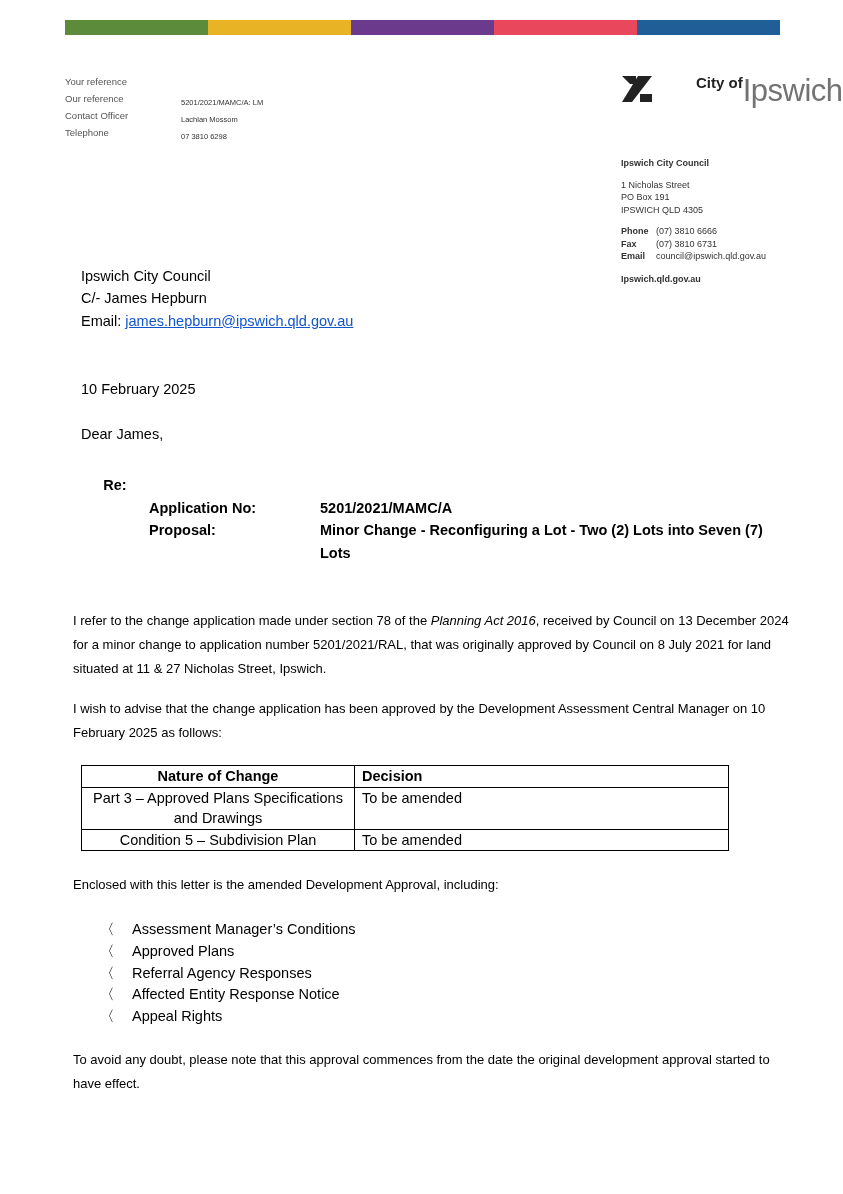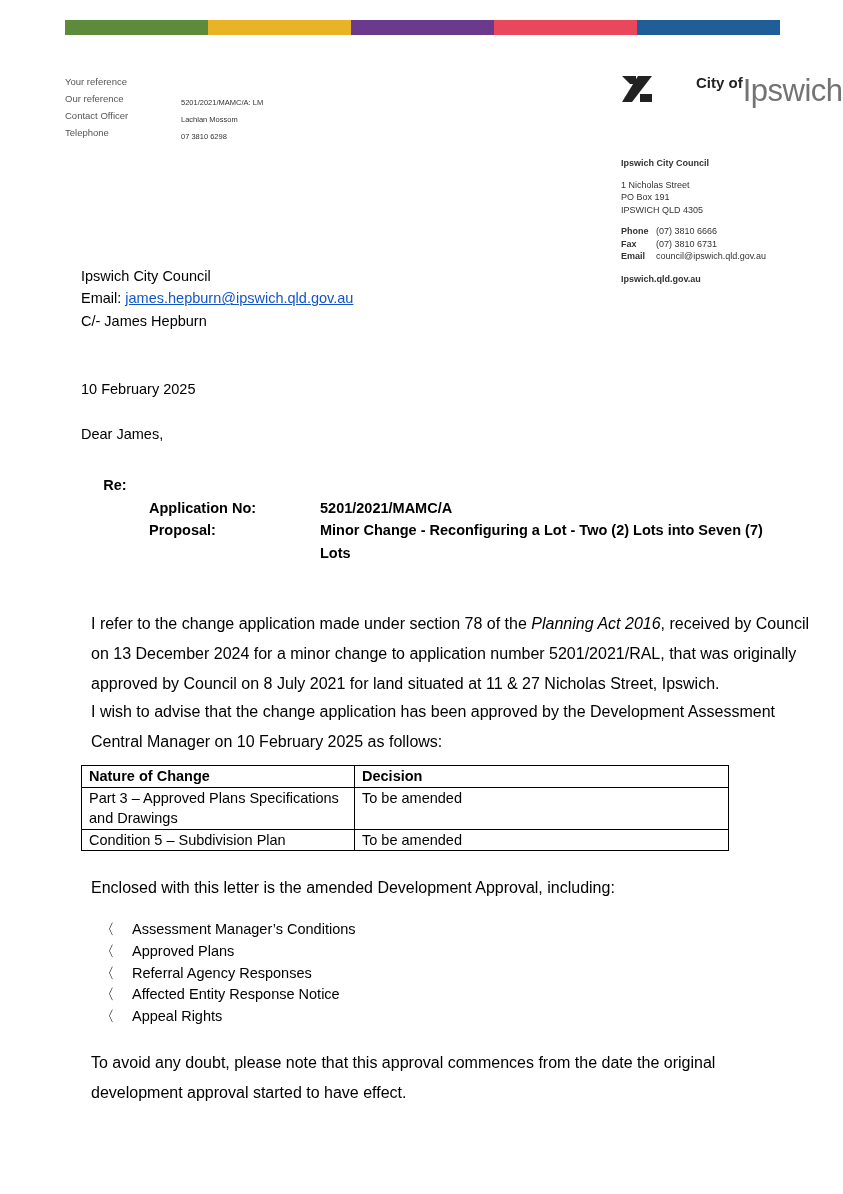--- a/index.html
+++ b/index.html
@@ -34,30 +34,30 @@
     .recipient a { color: #1155cc; text-decoration: underline; }
     .date { top: 378px; }
     .salutation { top: 423px; }
 
     .re { position: absolute; left: 81px; top: 474px; font-size: 14.5px; font-weight: bold; line-height: 22.5px; }
     .re .row { display: flex; }
     .re .c1 { width: 68px; text-align: center; }
     .re .c2 { width: 171px; }
     .re .c3 { width: 460px; }
 
-    .para { position: absolute; left: 91px; width: 720px; font-size: 16px; line-height: 30px; }
+    .para { position: absolute; left: 73px; width: 720px; font-size: 13px; line-height: 24px; }
     .p1 { top: 609px; }
     .p2 { top: 697px; }
     .p3 { top: 873px; }
     .p4 { top: 1048px; }
 
     table.changes { position: absolute; left: 81px; top: 765px; width: 648px; border-collapse: collapse; font-size: 14.5px; line-height: 20.5px; }
     table.changes td, table.changes th { border: 1px solid #000; padding: 0 7px; vertical-align: top; text-align: left; }
     table.changes th { font-weight: bold; }
-    table.changes .col1 { width: 258px; }
+    table.changes .col1 { width: 258px; text-align: center; }
 
     .bullets { position: absolute; left: 100px; top: 919px; font-size: 14.5px; line-height: 21.8px; }
     .bullets .item { display: flex; }
     .bullets .b { width: 32px; }
   </style>
 </head>
 <body>
 
 <div class="colorbar">
   <span style="background:#5b8b3b"></span>
@@ -118,22 +118,22 @@
     <div class="row">
         <span class="k">Email</span>
         <span>council@ipswich.qld.gov.au</span>
       </div>
   </div>
   <div class="web">Ipswich.qld.gov.au</div>
 </div>
 
 <div class="letter recipient">
   <div>Ipswich City Council</div>
+  <div>C/- James Hepburn</div>
   <div><span>Email: </span><a>james.hepburn@ipswich.qld.gov.au</a></div>
-  <div>C/- James Hepburn</div>
 </div>
 
 <div class="letter date">10 February 2025</div>
 <div class="letter salutation">Dear James,</div>
 
 <div class="re">
   <div class="row">
     <span class="c1">Re:</span>
   </div>
   <div class="row">

